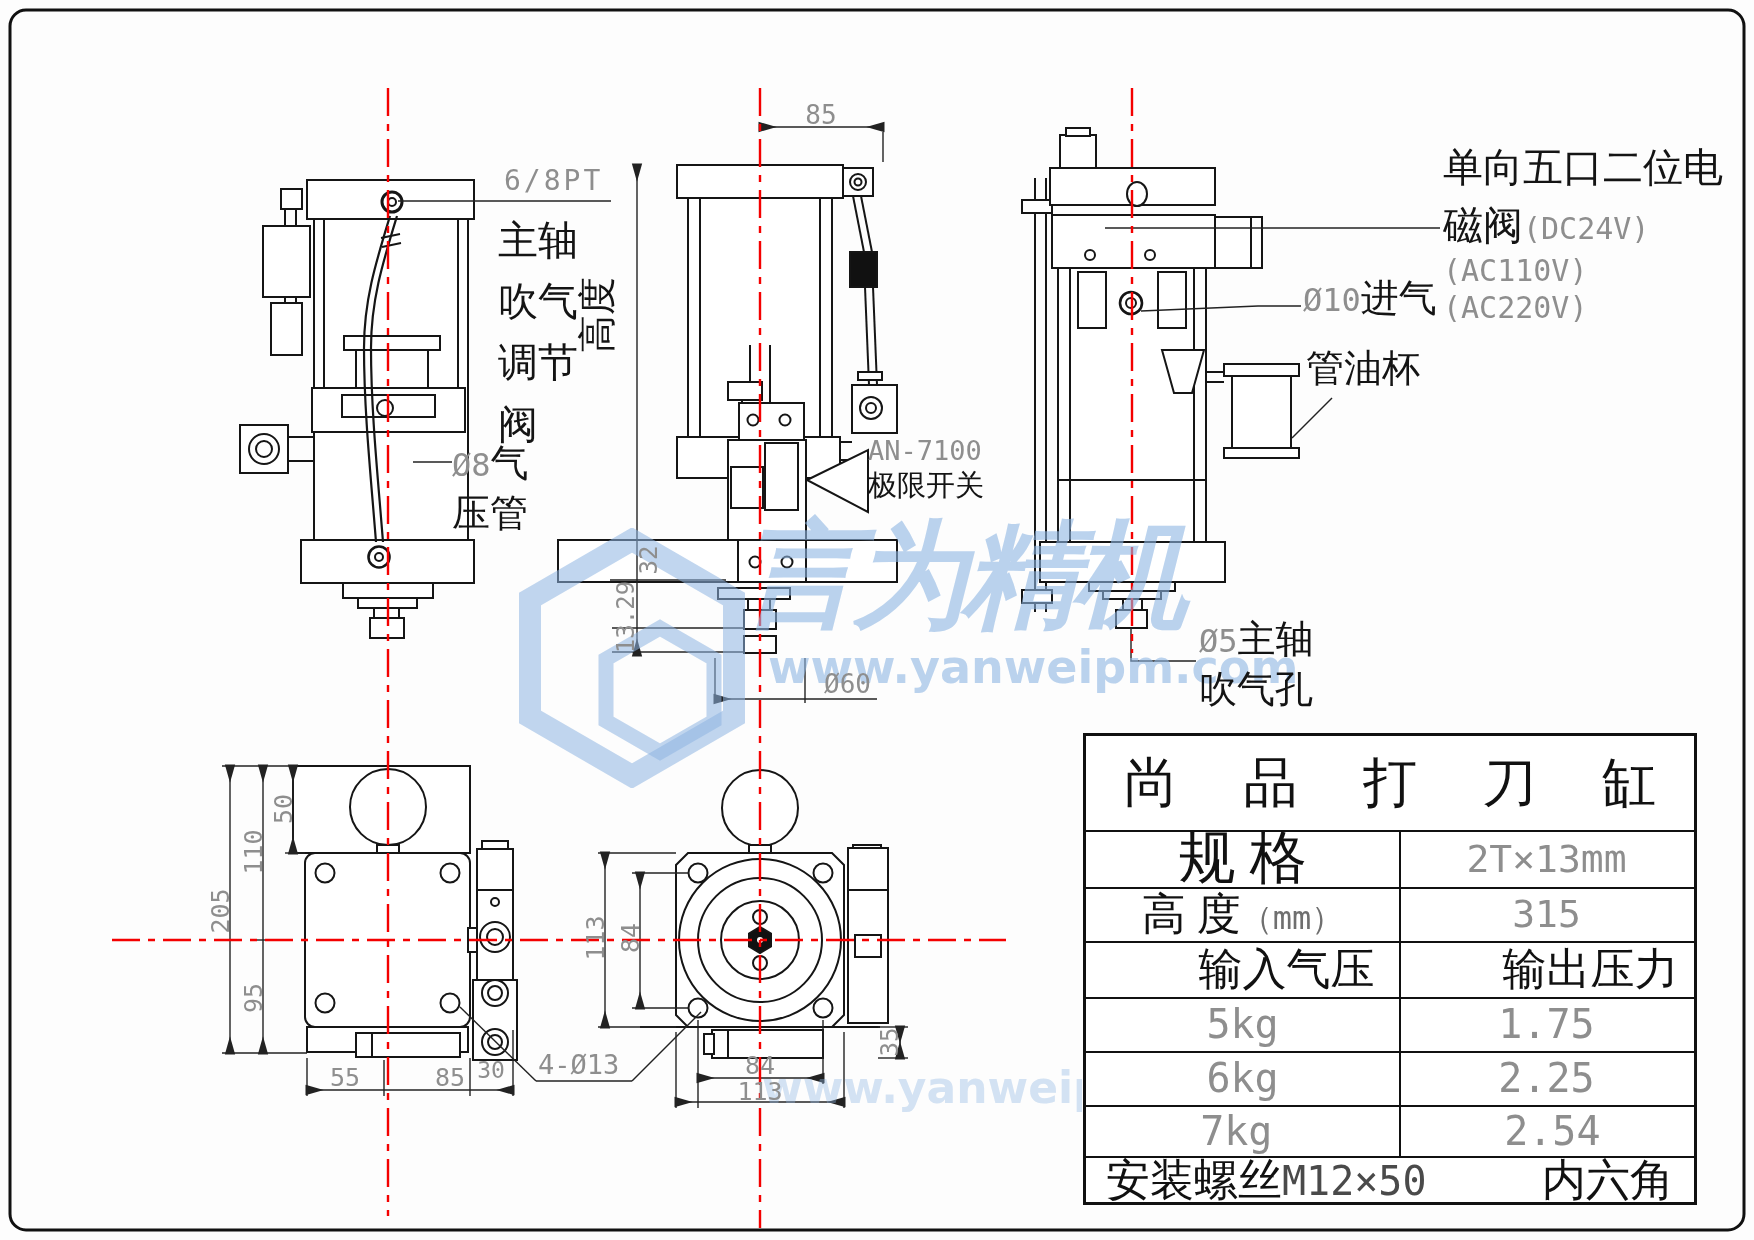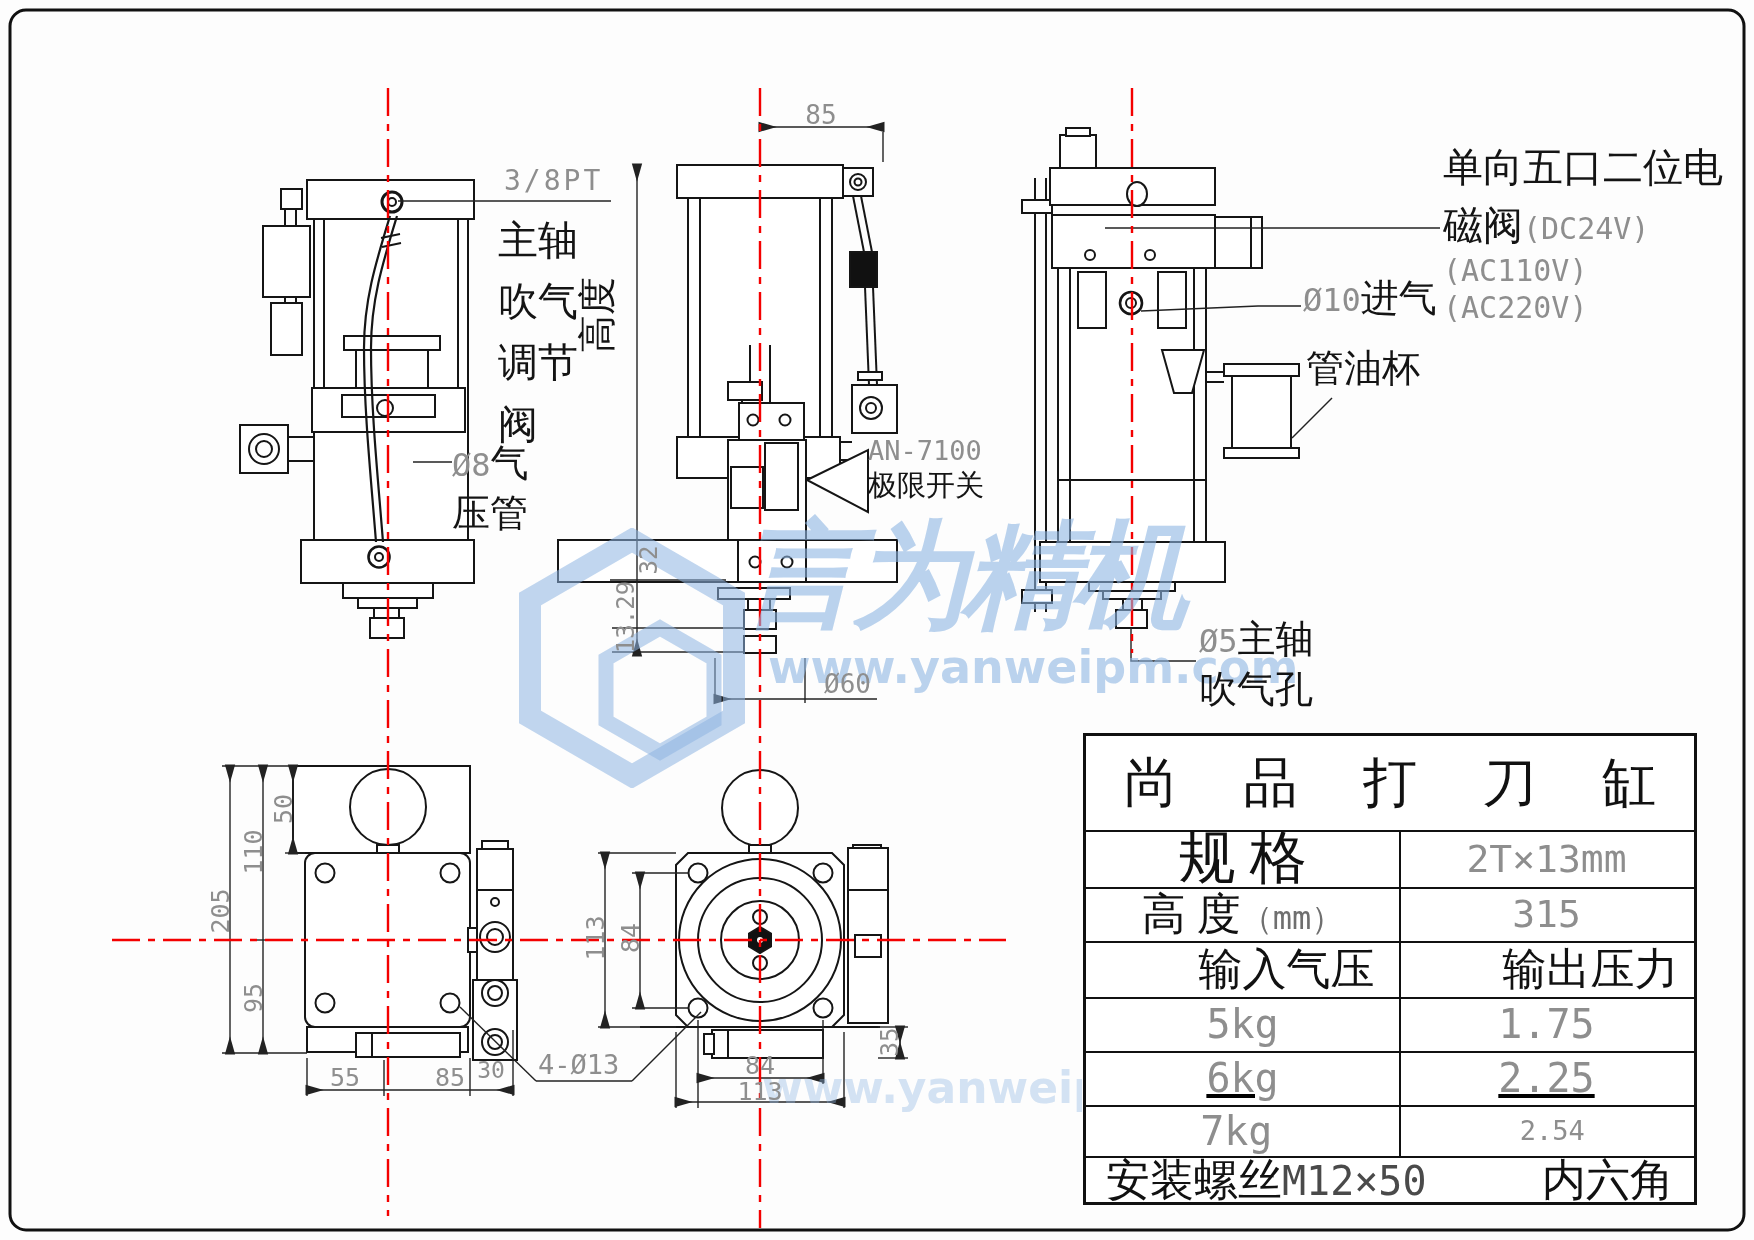--- a/index.html
+++ b/index.html
@@ -278,21 +278,21 @@
   </svg>
 
   <svg class="wm" style="left:500px;top:528px;" width="260" height="260">
     <polygon points="132,12 234,71 234,189 132,248 30,189 30,71" fill="none" stroke="rgba(142,181,226,0.55)" stroke-width="22"></polygon>
     <polygon points="160,100 214,131 214,193 160,224 106,193 106,131" fill="none" stroke="rgba(142,181,226,0.55)" stroke-width="15"></polygon>
   </svg>
   <div class="wm wm-brand">言为精机</div>
   <div class="wm wm-url">www.yanweipm.com</div>
   <div class="wm wm-url2">www.yanweipm.com</div>
 
-  <div class="t cad" style="left:504px;top:166px;font-size:28px;letter-spacing:3px;">3/8PT</div>
+  <div class="t cad" style="left:504px;top:166px;font-size:28px;letter-spacing:3px;">6/8PT</div>
   <div class="t cn wrap" style="left:498px;top:210px;width:88px;font-size:40px;line-height:1.53;">主轴吹气调节阀</div>
   <div class="t wrap" style="left:452px;top:438px;width:100px;font-size:38px;line-height:1.32;"><span class="cad" style="font-size:32px;">Ø8</span><span class="cn">气压管</span></div>
 
   <div class="t cad cx" style="left:821px;top:101px;font-size:26px;">85</div>
   <div class="t cn rot" style="left:598px;top:315px;font-size:38px;">高度</div>
   <div class="t" style="left:868px;top:436px;width:140px;">
     <span class="cad" style="display:block;font-size:27px;">AN-7100</span>
     <span class="cn wrap" style="display:block;width:126px;font-size:29px;line-height:1.35;font-family:Liberation Serif, serif;">极限开关</span>
   </div>
   <div class="t cad rot" style="left:649px;top:560px;font-size:24px;">32</div>
@@ -349,27 +349,27 @@
       <div class="rcell tv" style="font-size:38px;">315</div>
     </div>
     <div class="trow" style="top:205px;height:56px;margin-left:44px;">
       <div class="lcell tl" style="font-size:44px;">输入气压</div>
       <div class="rcell tl" style="font-size:44px;">输出压力</div>
     </div>
     <div class="trow" style="top:261px;height:54px;">
       <div class="lcell tv" style="font-size:40px;">5kg</div>
       <div class="rcell tv" style="font-size:40px;">1.75</div>
     </div>
-    <div class="trow" style="top:315px;height:54px;text-decoration:underline;">
+    <div class="trow" style="top:315px;height:54px;">
       <div class="lcell tv" style="font-size:40px;">6kg</div>
       <div class="rcell tv" style="font-size:40px;">2.25</div>
     </div>
     <div class="trow" style="top:369px;height:51px;">
       <div class="lcell tv" style="font-size:40px;">7kg</div>
-      <div class="rcell tv" style="font-size:27px;margin-left:24px;">2.54</div>
+      <div class="rcell tv" style="font-size:40px;margin-left:24px;">2.54</div>
     </div>
     <div class="trow" style="top:420px;height:49px;padding:0 20px;box-sizing:border-box;width:100%;">
       <span class="tl" style="font-size:44px;">安装螺丝</span>
       <span class="tv" style="font-size:40px;color:#4a4a4a;">M12×50</span>
       <span class="tl" style="font-size:44px;margin-left:auto;">内六角</span>
     </div>
   </div>
 
 </div>
 

